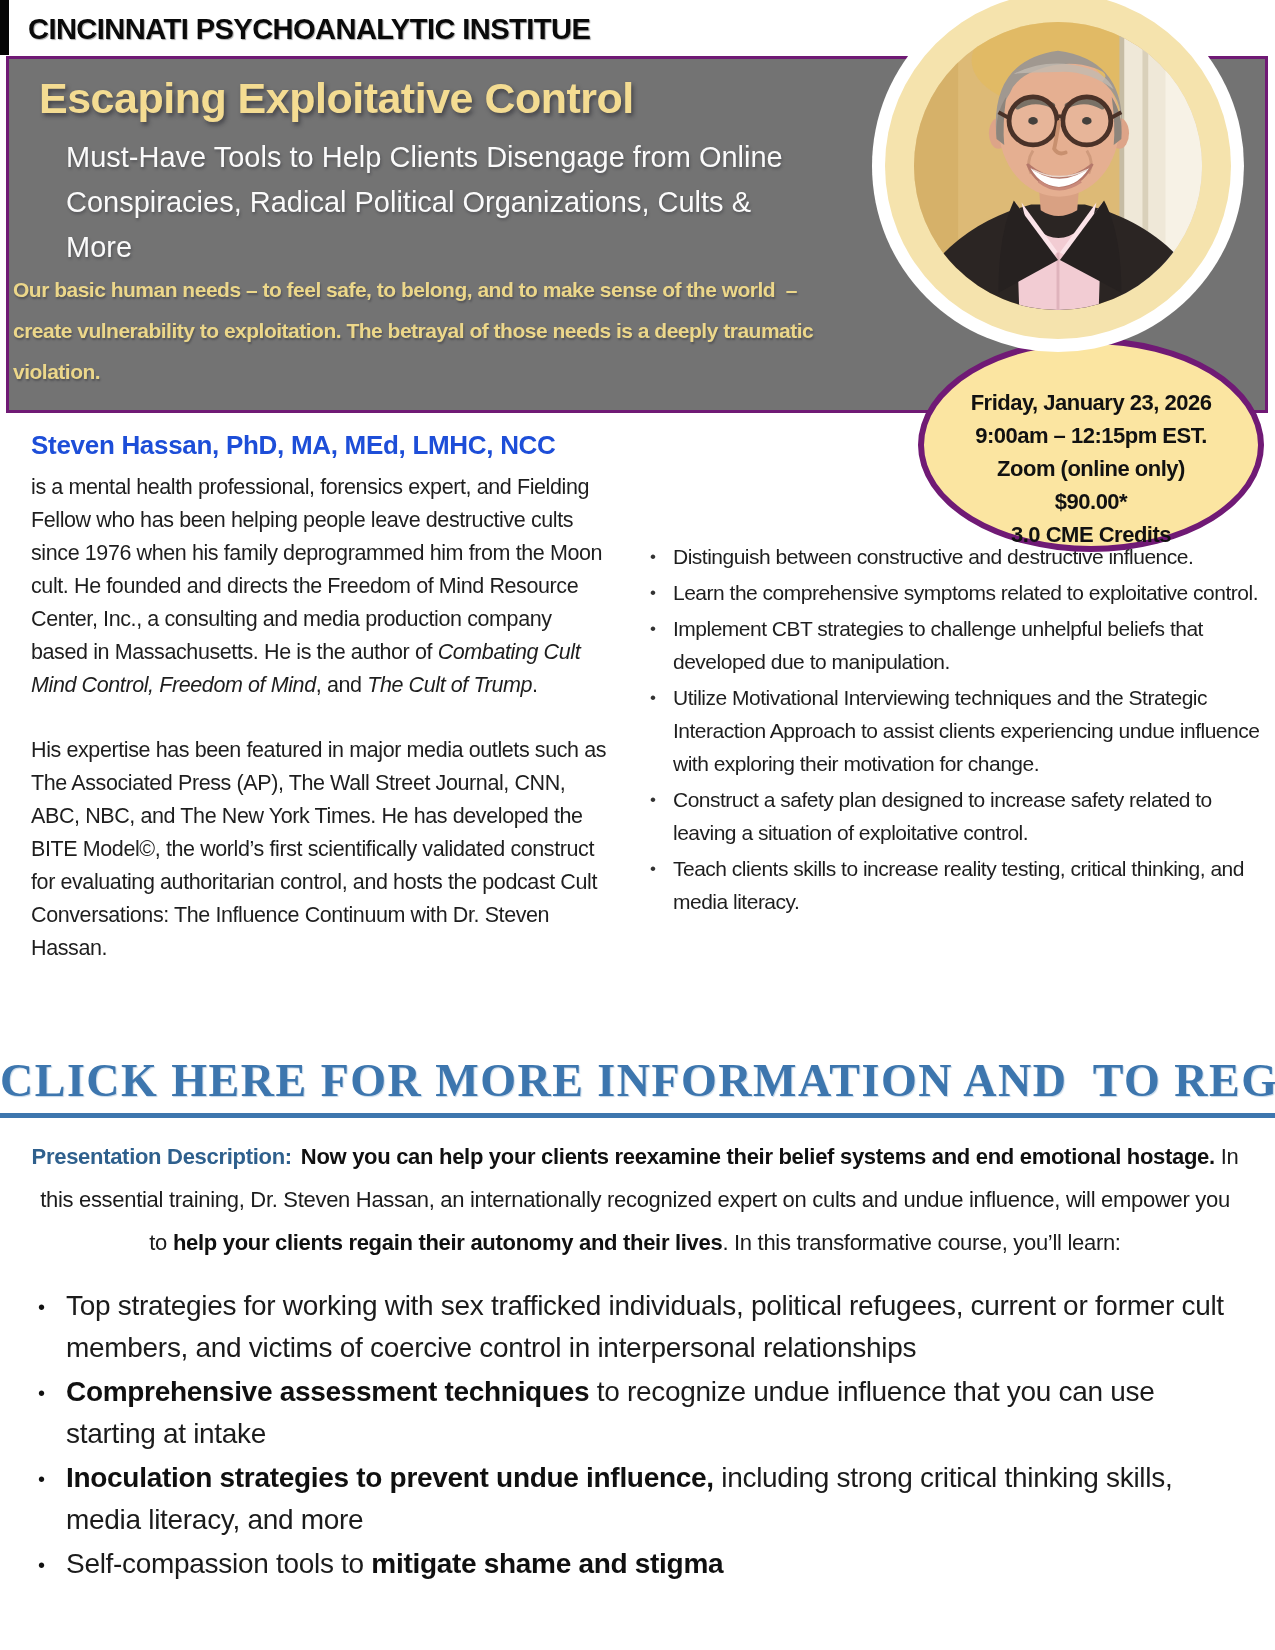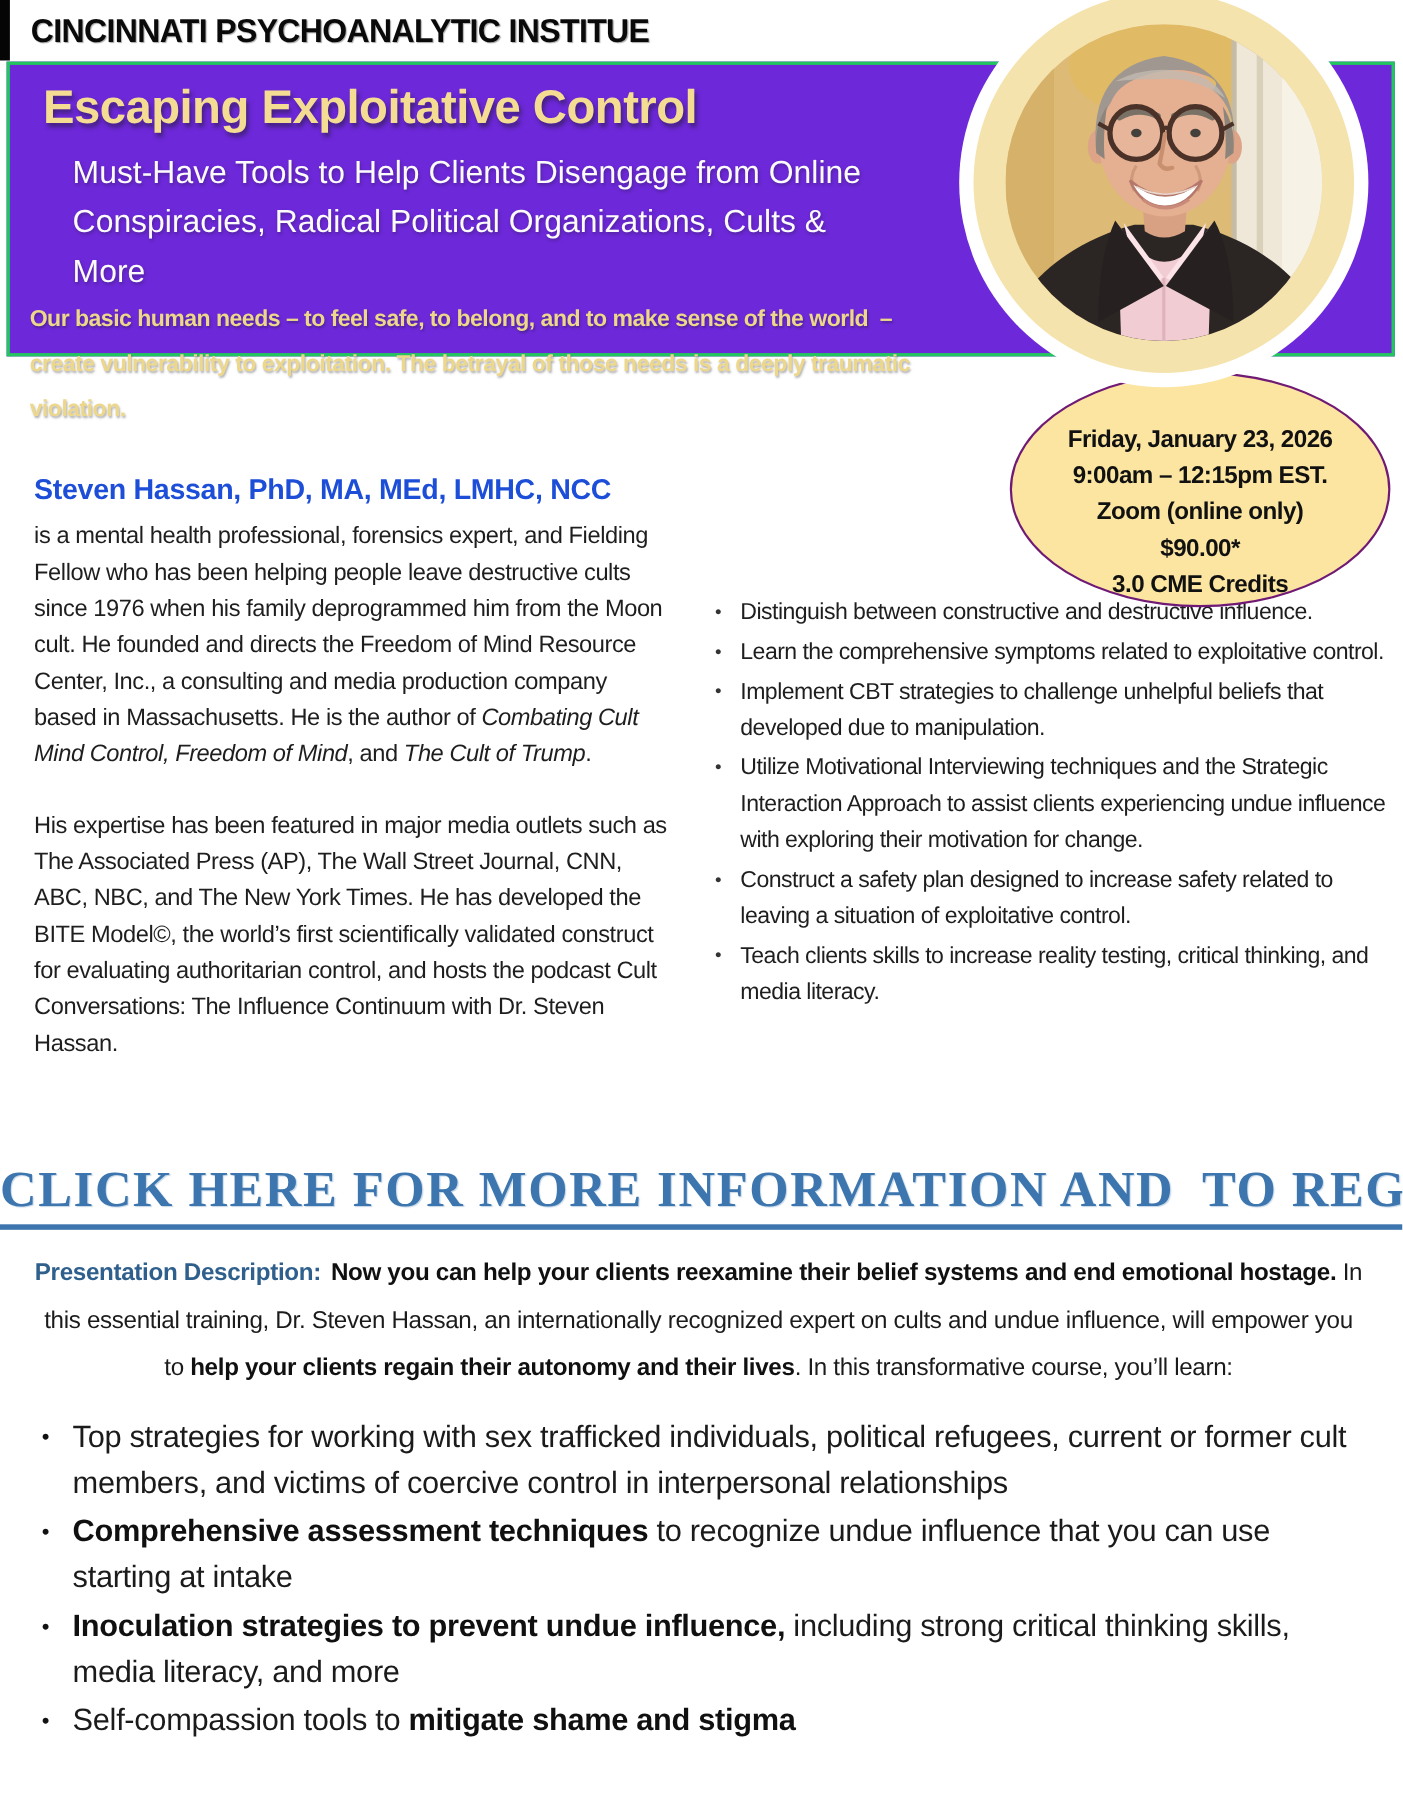--- a/index.html
+++ b/index.html
@@ -6,41 +6,41 @@
   .page{position:relative;width:1275px;height:1650px;background:#ffffff;overflow:hidden;
         font-family:"Liberation Sans",sans-serif;color:#1e1e1e;}
 
   
   .top-accent{position:absolute;left:0;top:0;width:9px;height:55px;background:#050505;}
   .institute{position:absolute;left:28px;top:12px;font-size:30px;font-weight:800;color:#0a0a0a;
              letter-spacing:-0.6px;transform:scaleX(0.97);transform-origin:left center;
              text-shadow:1px 1px 1px rgba(0,0,0,0.35);white-space:nowrap;}
 
   
-  .banner{position:absolute;left:6px;top:56px;width:1262px;height:268px;box-sizing:border-box;
-          background:#6d28d9;border:3px solid #22c55e;z-index:1;}
+  .banner{position:absolute;left:6px;top:56px;width:1262px;height:357px;box-sizing:border-box;
+          background:#737373;border:3px solid #701a75;z-index:1;}
   .banner-title{position:absolute;left:30px;top:15px;font-size:43px;font-weight:800;
                 color:#f4dc92;letter-spacing:-0.5px;text-shadow:2px 3px 4px rgba(25,25,35,0.5);
                 white-space:nowrap;}
   .banner-subtitle{position:absolute;left:57px;top:76px;width:810px;font-size:29px;font-weight:400;
                    color:#fbfbfb;line-height:45px;text-shadow:1px 2px 3px rgba(25,25,35,0.35);}
-  .banner-tagline{position:absolute;left:18px;top:210px;width:930px;font-size:21px;font-weight:700;
+  .banner-tagline{position:absolute;left:4px;top:210px;width:930px;font-size:21px;font-weight:700;
                   color:#ecd78a;line-height:41px;letter-spacing:-0.5px;
                   text-shadow:1px 2px 2px rgba(25,25,35,0.35);}
 
   
   .photo-outer{position:absolute;left:872px;top:-20px;width:372px;height:372px;border-radius:50%;
                background:#ffffff;z-index:3;}
   .photo-ring{position:absolute;inset:13px;border-radius:50%;background:#f5e3ad;}
   .photo-clip{position:absolute;inset:29px;border-radius:50%;overflow:hidden;}
   .photo-clip svg{display:block;width:100%;height:100%;}
 
   
   .event-ellipse{position:absolute;left:918px;top:338px;width:346px;height:214px;border-radius:50%;
-                 background:#fbe5a1;border:2px solid #701a75;box-sizing:border-box;z-index:2;
+                 background:#fbe5a1;border:6px solid #701a75;box-sizing:border-box;z-index:2;
                  text-align:center;}
   .event-lines{padding-top:42px;font-size:22px;font-weight:700;color:#111111;line-height:33px;
                letter-spacing:-0.5px;}
 
   
   .bio{position:absolute;left:31px;top:430px;width:578px;}
   .bio-name{font-size:26px;font-weight:800;color:#1d4ed8;letter-spacing:-0.3px;margin:0 0 10px 0;white-space:nowrap;}
   .bio p{margin:10px 0 32px 0;font-size:21.5px;line-height:33px;letter-spacing:-0.4px;color:#1e1e1e;}
   .bio .it{font-style:italic;}
 

